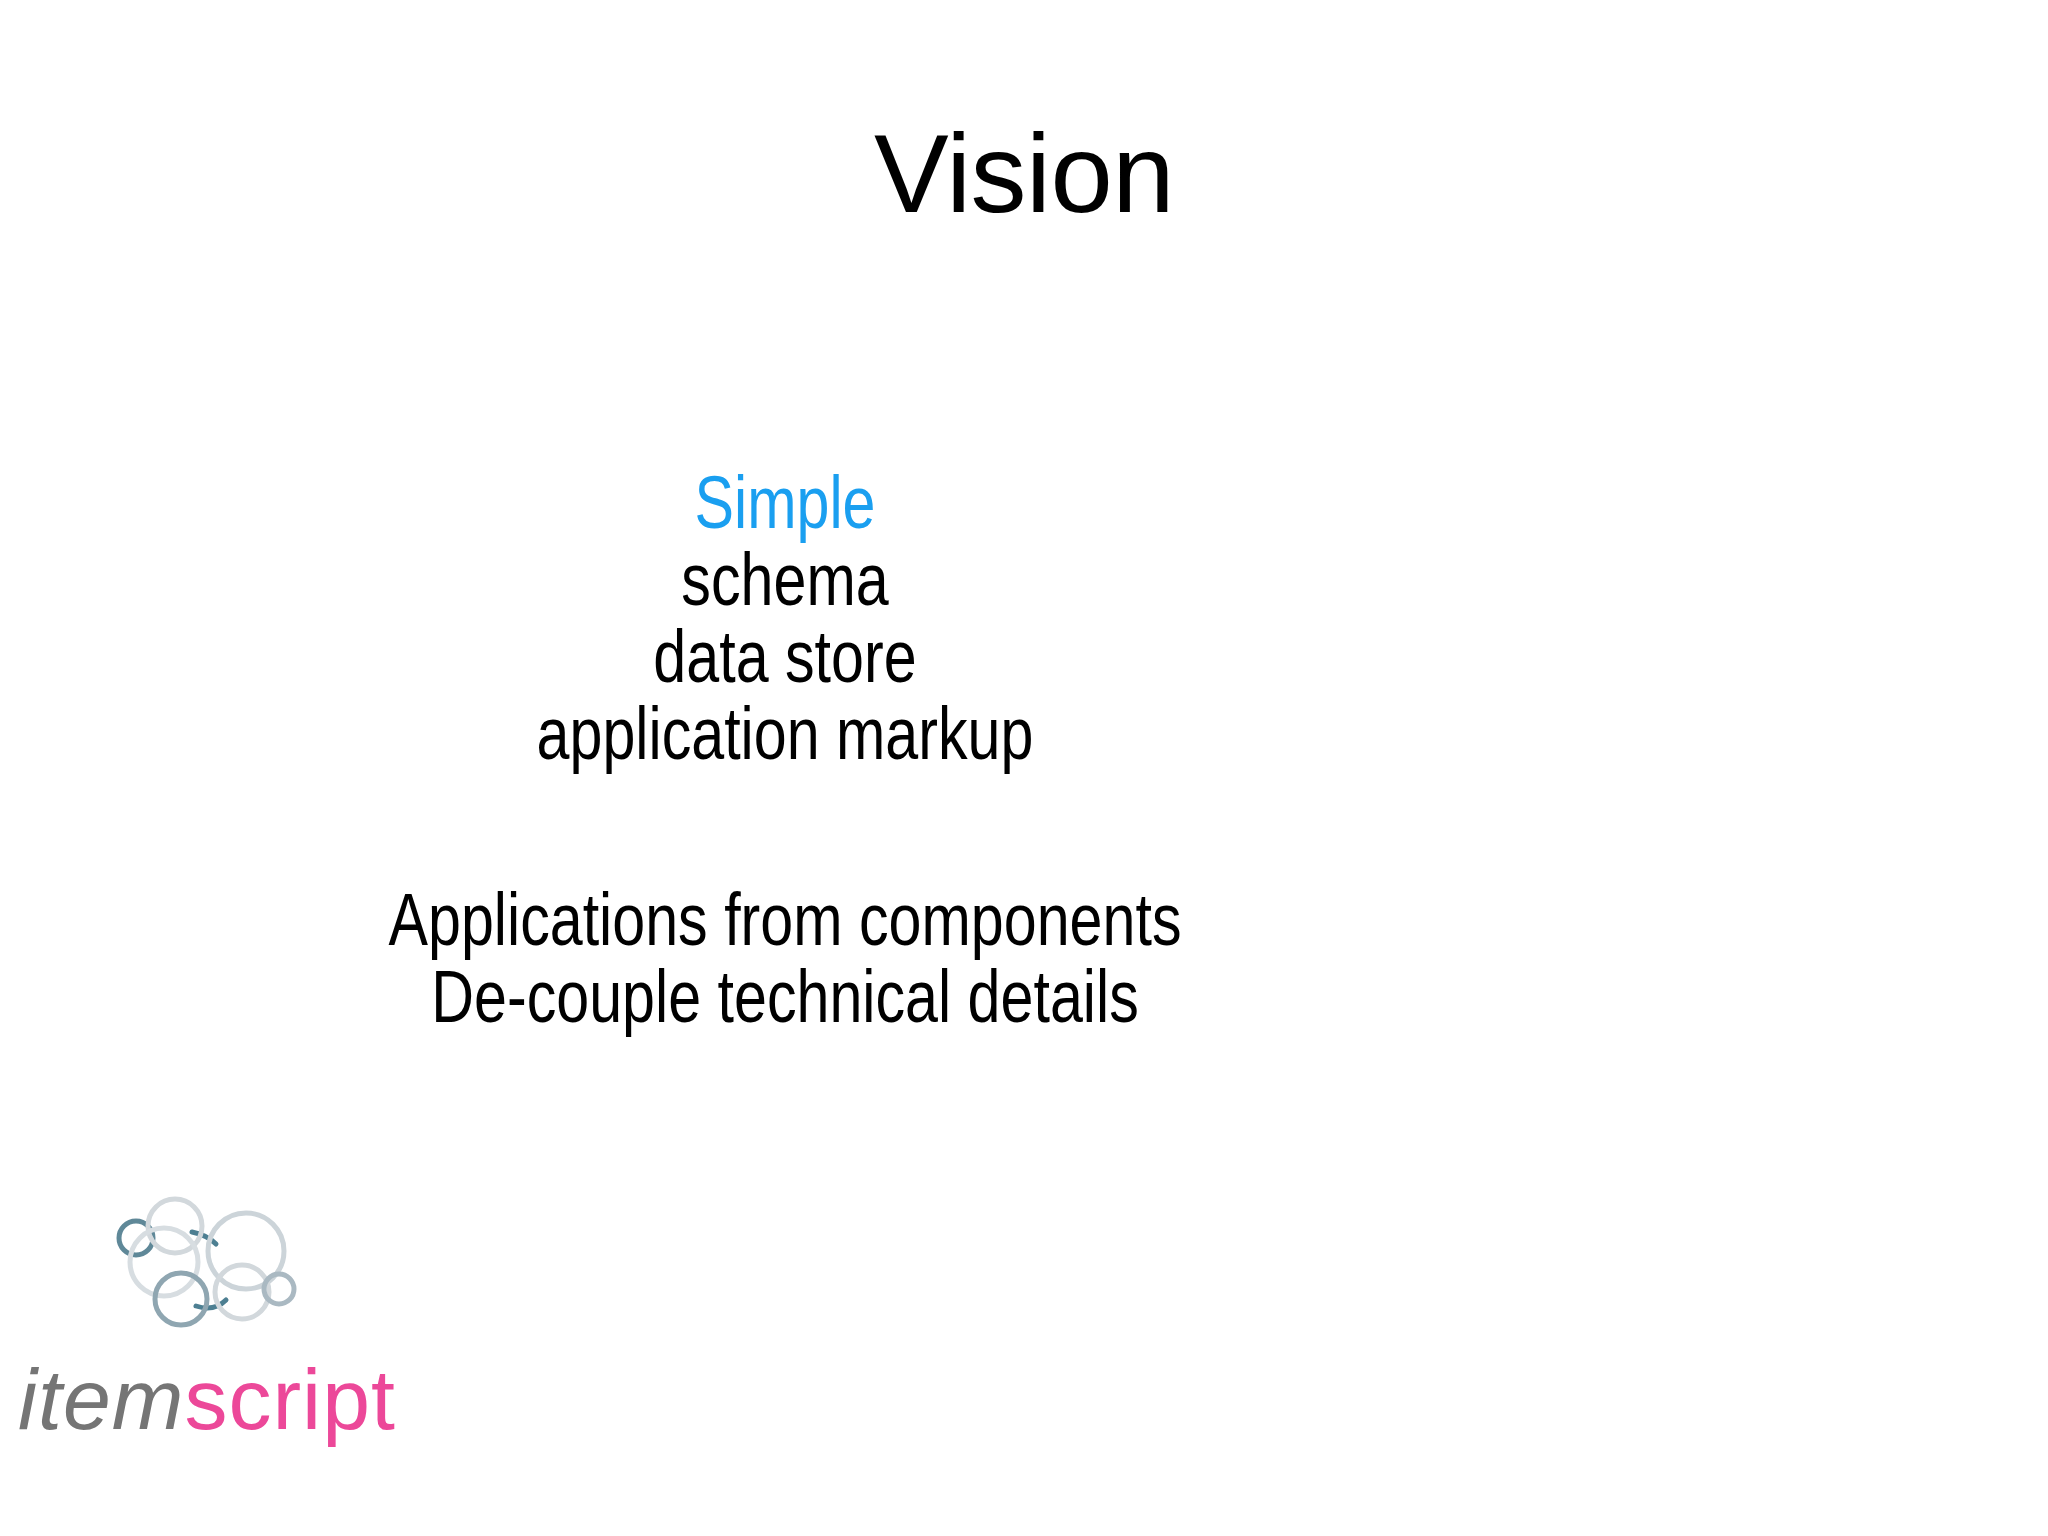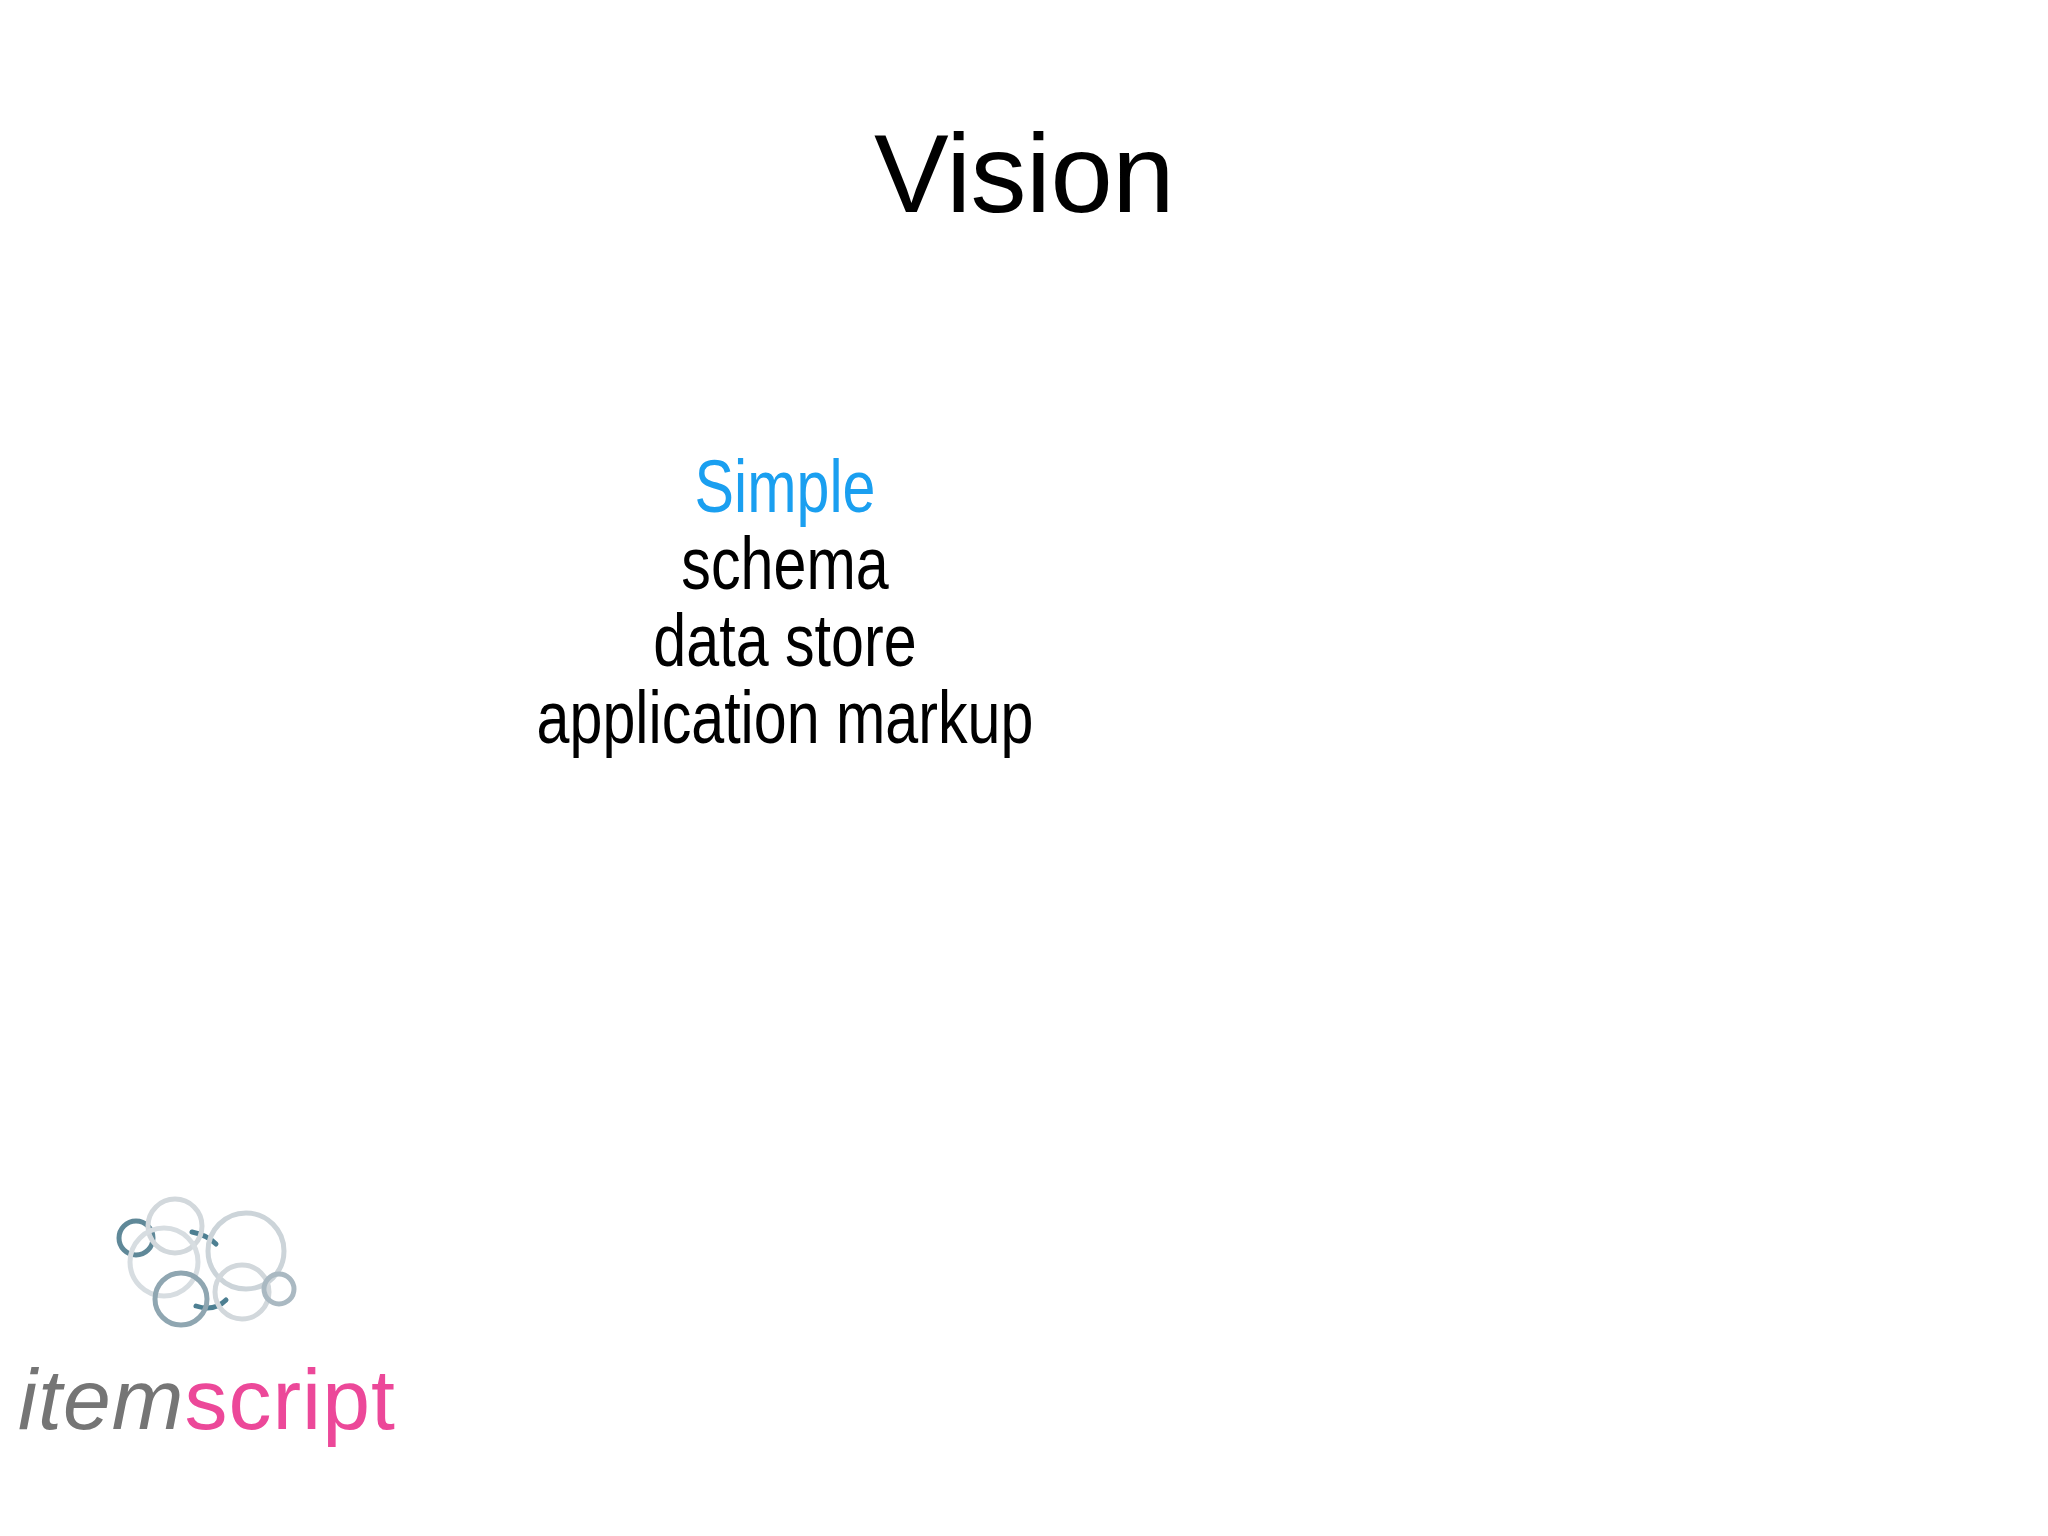--- a/index.html
+++ b/index.html
@@ -34,21 +34,21 @@
 
   
   #body-block {
     position: absolute;
     left: 0;
     top: 448px;
     width: 1570px;
     text-align: center;
   }
   .text-group {
-    margin: 0;
+    margin: 16px;
     padding: 0;
   }
   .body-line {
     display: block;
     font-family: "Liberation Sans Narrow", "Liberation Sans", "DejaVu Sans Condensed", "DejaVu Sans", sans-serif;
     font-stretch: condensed;
     font-size: 74px;
     font-weight: 400;
     line-height: 77px;
     color: #000000;
@@ -110,20 +110,24 @@
 
     <div class="text-group">
       <span class="body-line accent">Simple</span>
       <span class="body-line">schema</span>
       <span class="body-line">data store</span>
       <span class="body-line">application markup</span>
     </div>
 
     <span class="group-gap"></span>
 
+    <div class="text-group">
+      <span class="body-line">Applications from components</span>
+      <span class="body-line">De-couple technical details</span>
+    </div>
 
     <span class="group-gap"></span>
 
 
   </div>
 
   <div id="logo">
 
     <div id="logo-mark">
       <svg viewBox="0 0 190 135" width="190" height="135" xmlns="http://www.w3.org/2000/svg">

